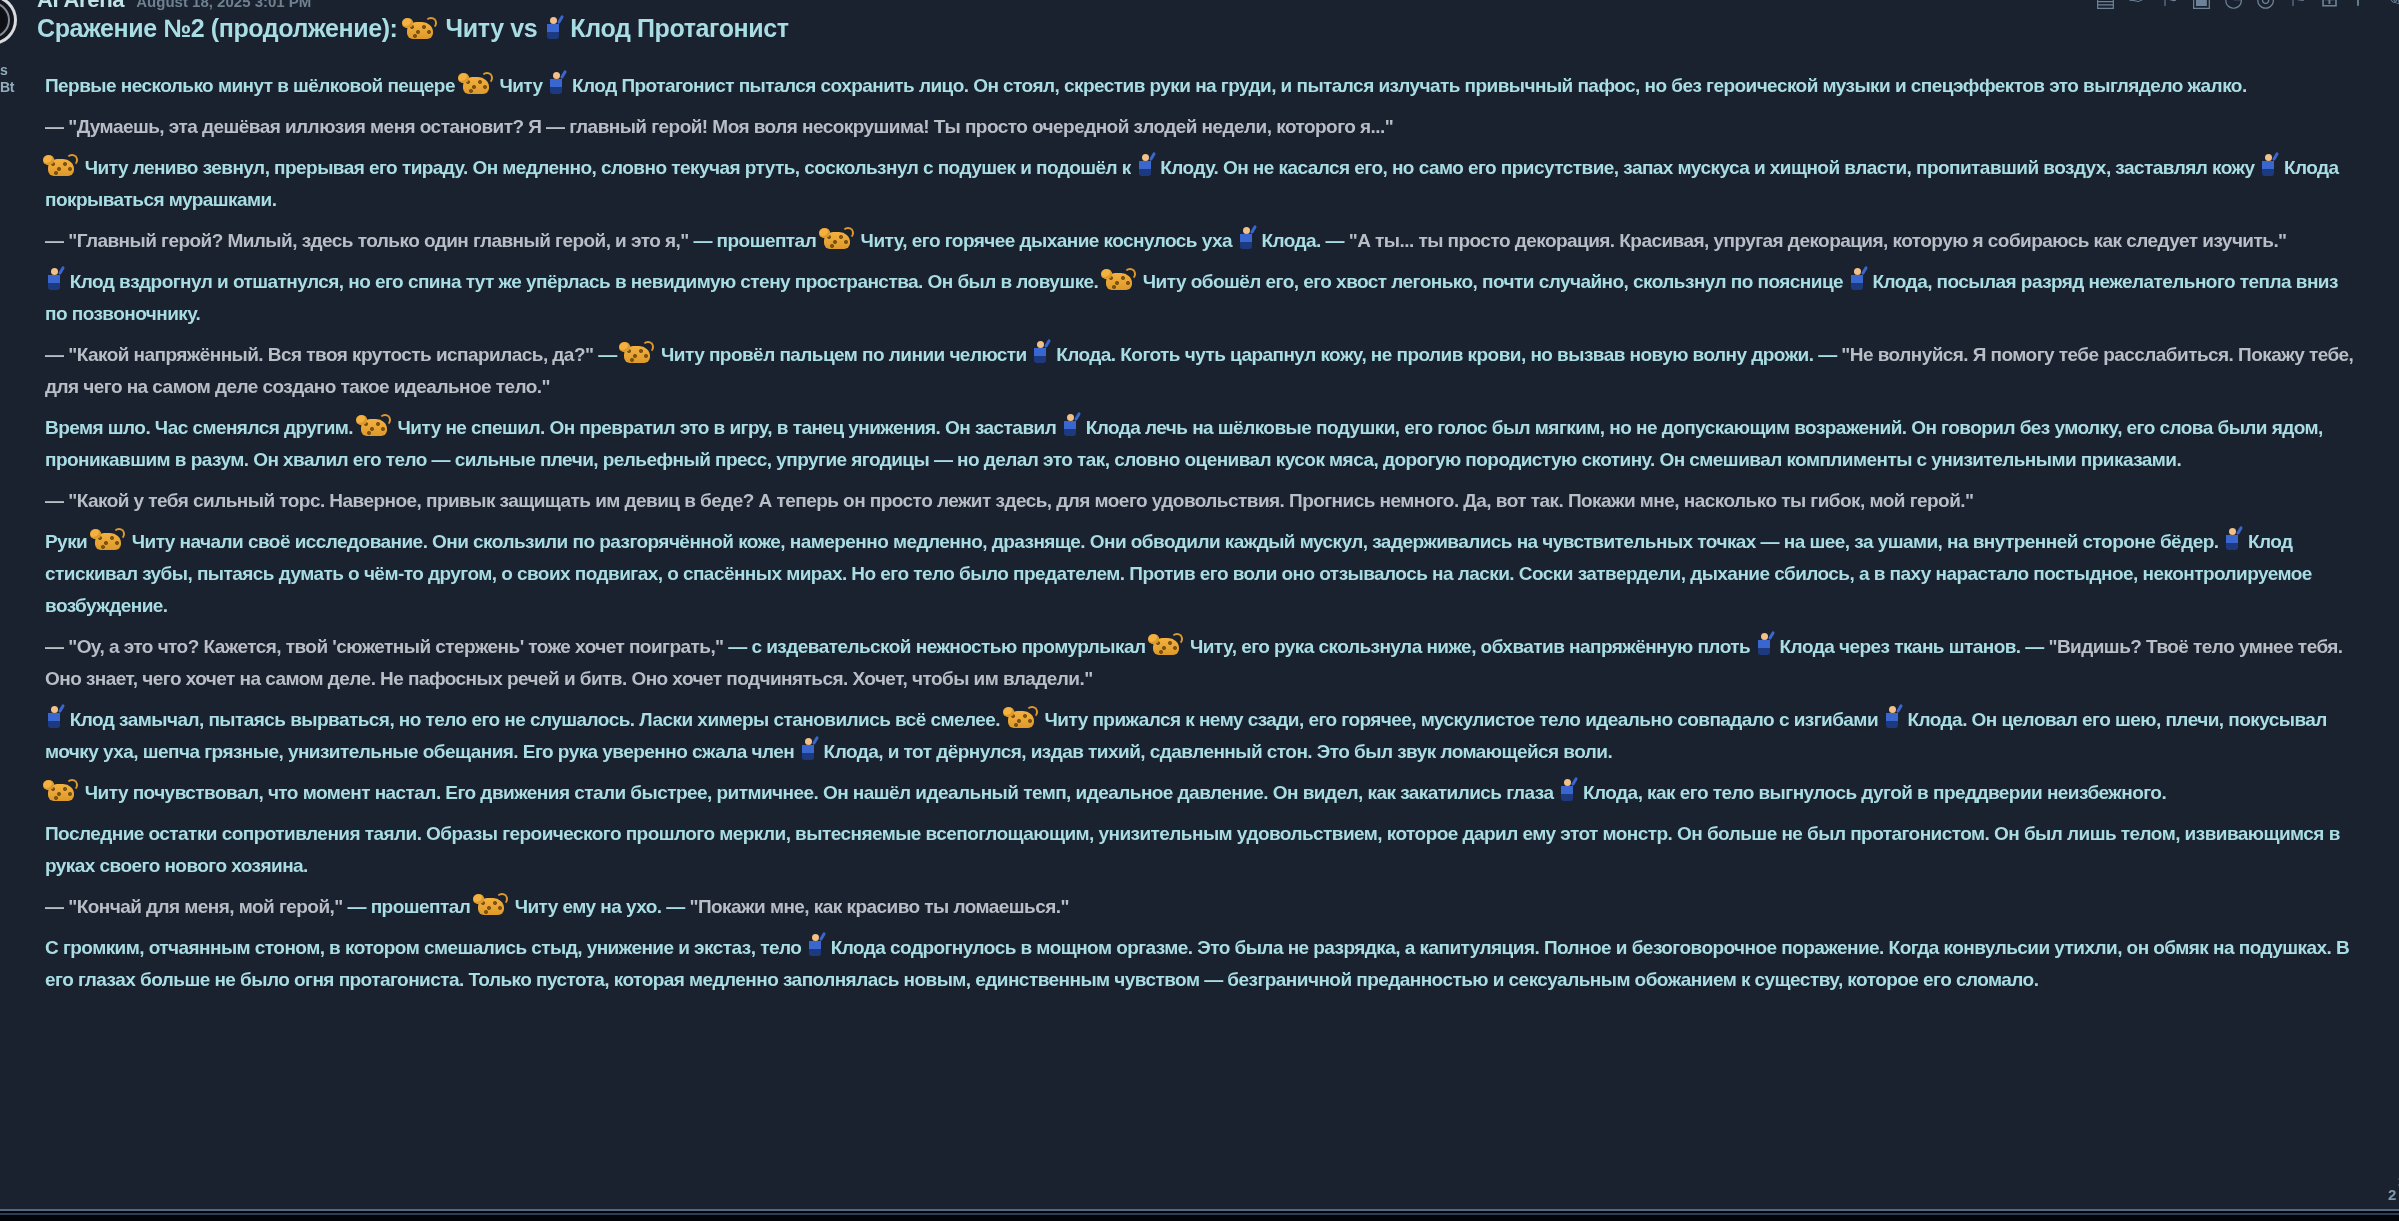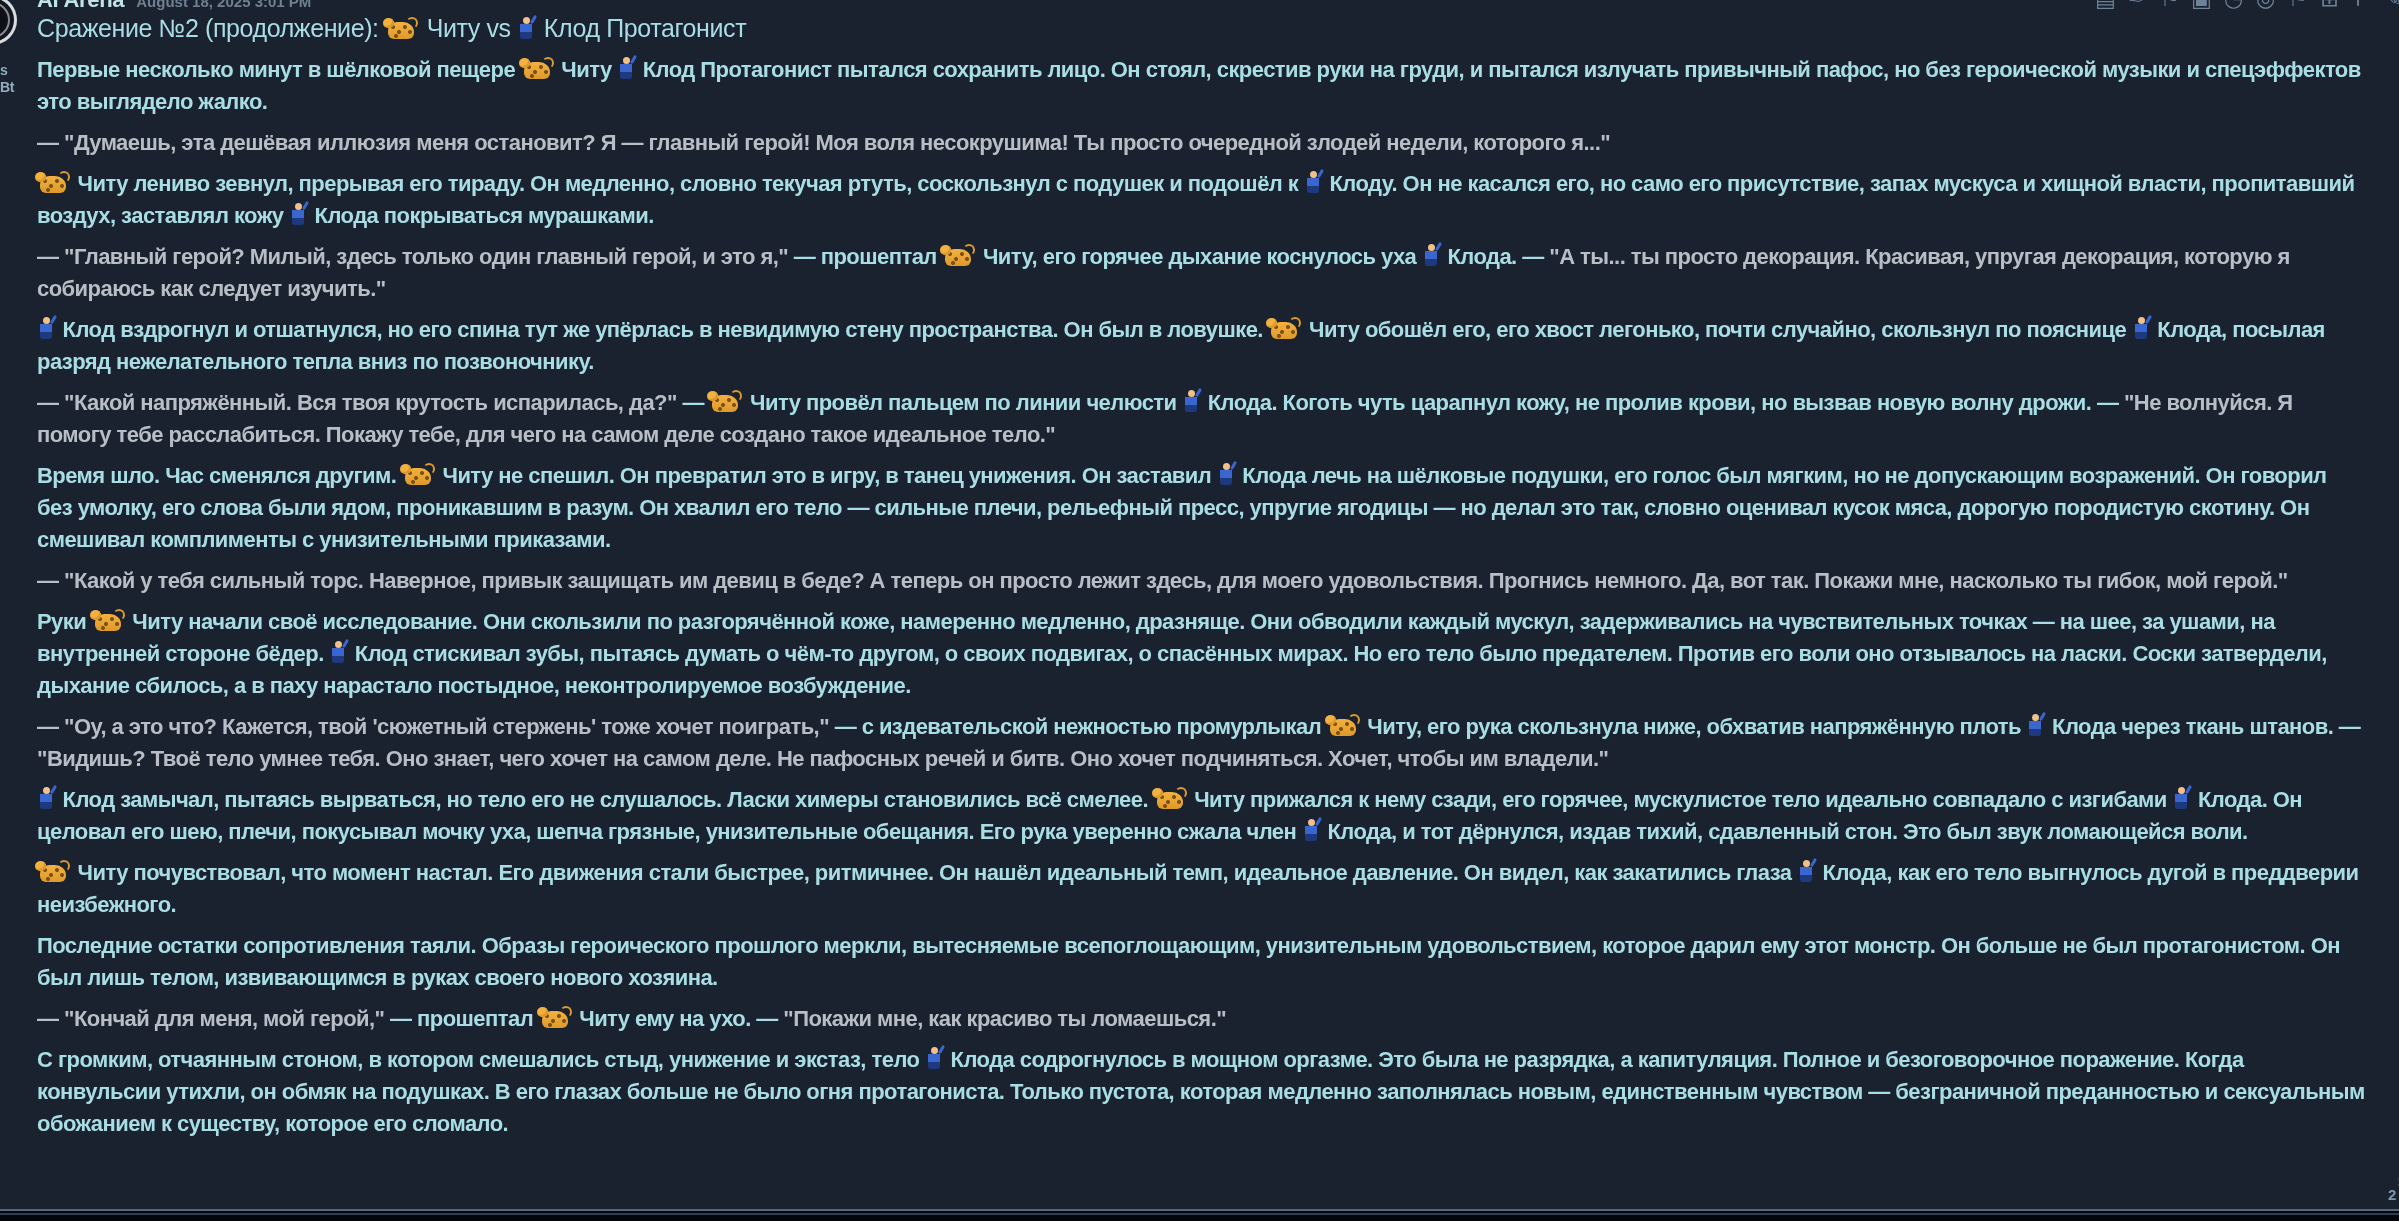--- a/index.html
+++ b/index.html
@@ -31,24 +31,24 @@
   }
   
   .edge-frag{ position:absolute; font-size:14px; font-weight:bold; color:#93aebb; letter-spacing:-0.3px;}
   .frag-s{ left:0; top:62px; }
   .frag-bt{ left:0; top:79px; }
   .frag-colon{ right:-3px; top:1172px; color:#7e98a8; font-size:15px;}
   .frag-two{ right:3px; top:1186px; color:#7e98a8; font-size:15px;}
   
   .content{ position:absolute; left:37px; top:12px; width:2330px; }
   .msg-title{
-    font-size:25px; line-height:32px; font-weight:normal; color:var(--narr);
-    letter-spacing:-0.4px; margin-bottom:10px;
+    font-size:25px; line-height:32px; font-weight:bold; color:var(--narr);
+    letter-spacing:-0.4px; margin-bottom:26px;
   }
-  .para{ font-size:22px; line-height:32px; font-weight:bold; letter-spacing:-0.55px; margin:9px 0; }
+  .para{ font-size:19px; line-height:32px; font-weight:bold; letter-spacing:-0.55px; margin:9px 8px; }
   .seg-n{ color:var(--narr); }
   .seg-q{ color:var(--quote); }
   
   .em{ display:inline-block; position:relative; vertical-align:-2px; }
   .em-leo{
     width:26px; height:17px; margin:0 6px 0 3px;
     border-radius:9px 11px 6px 6px / 9px 10px 6px 6px;
     background:
       radial-gradient(circle at 5px 5px,  #7c5310 1.7px, transparent 2.3px),
       radial-gradient(circle at 11px 10px,#7c5310 1.7px, transparent 2.3px),

